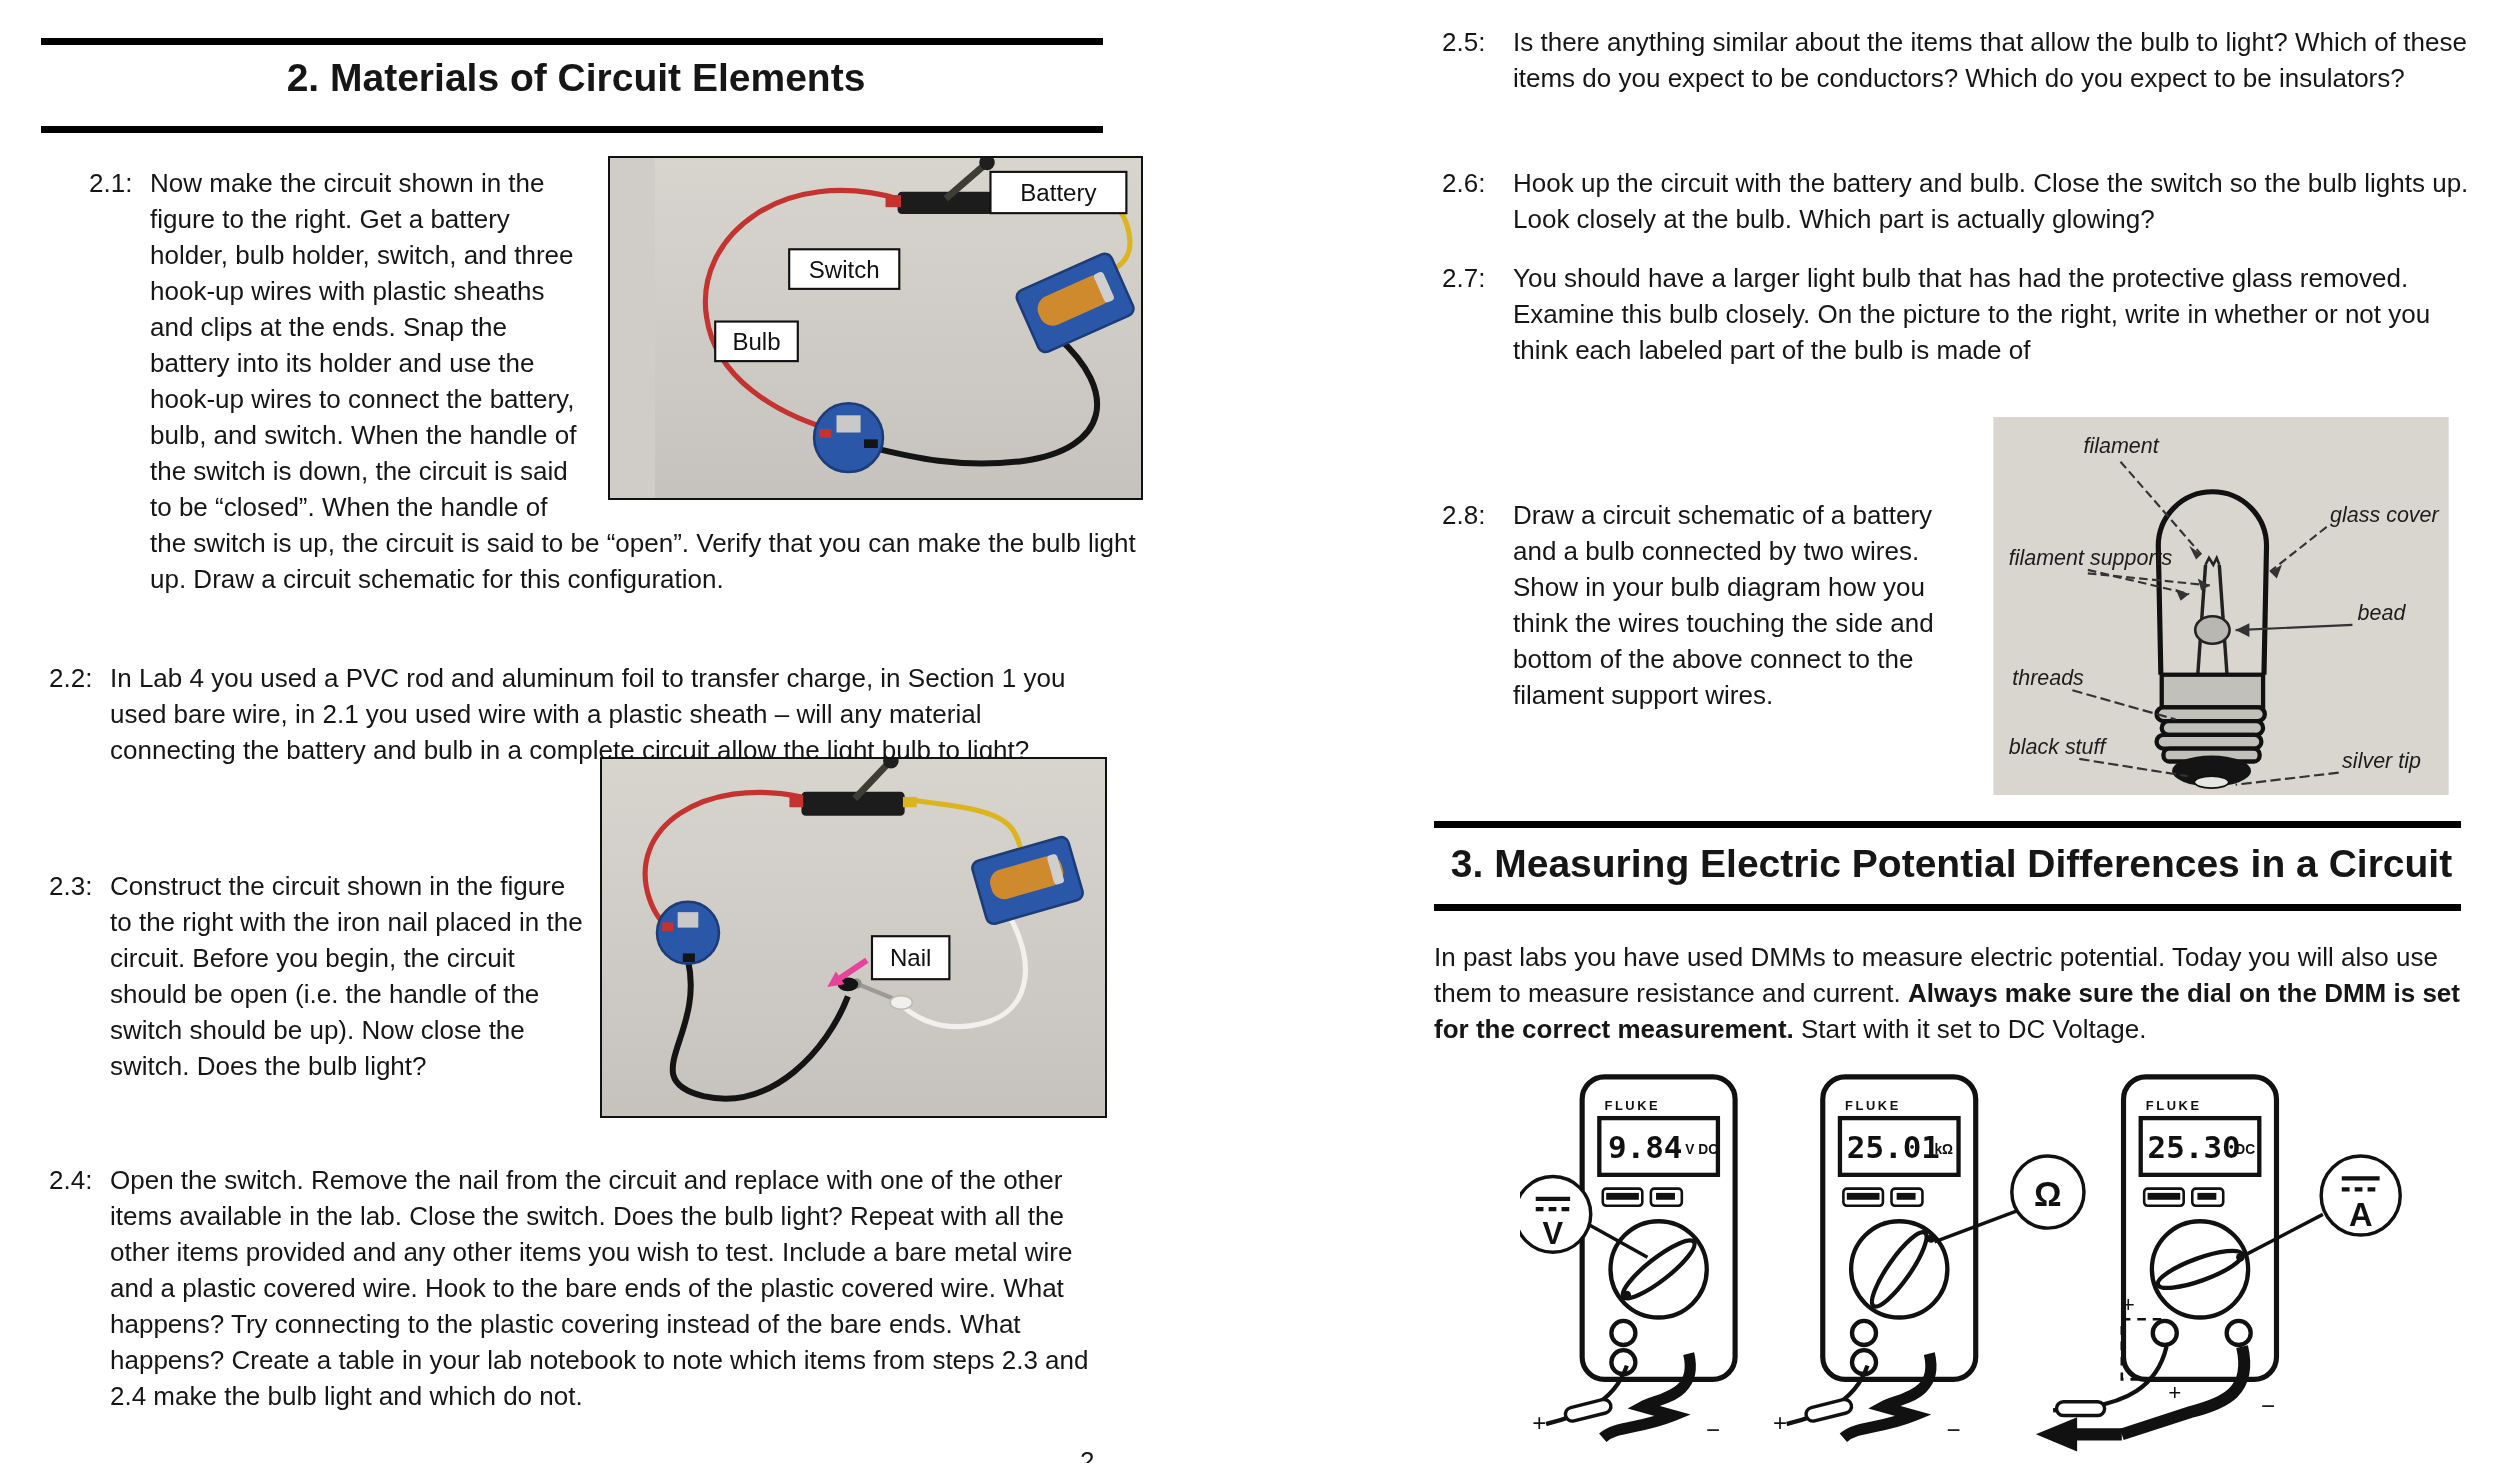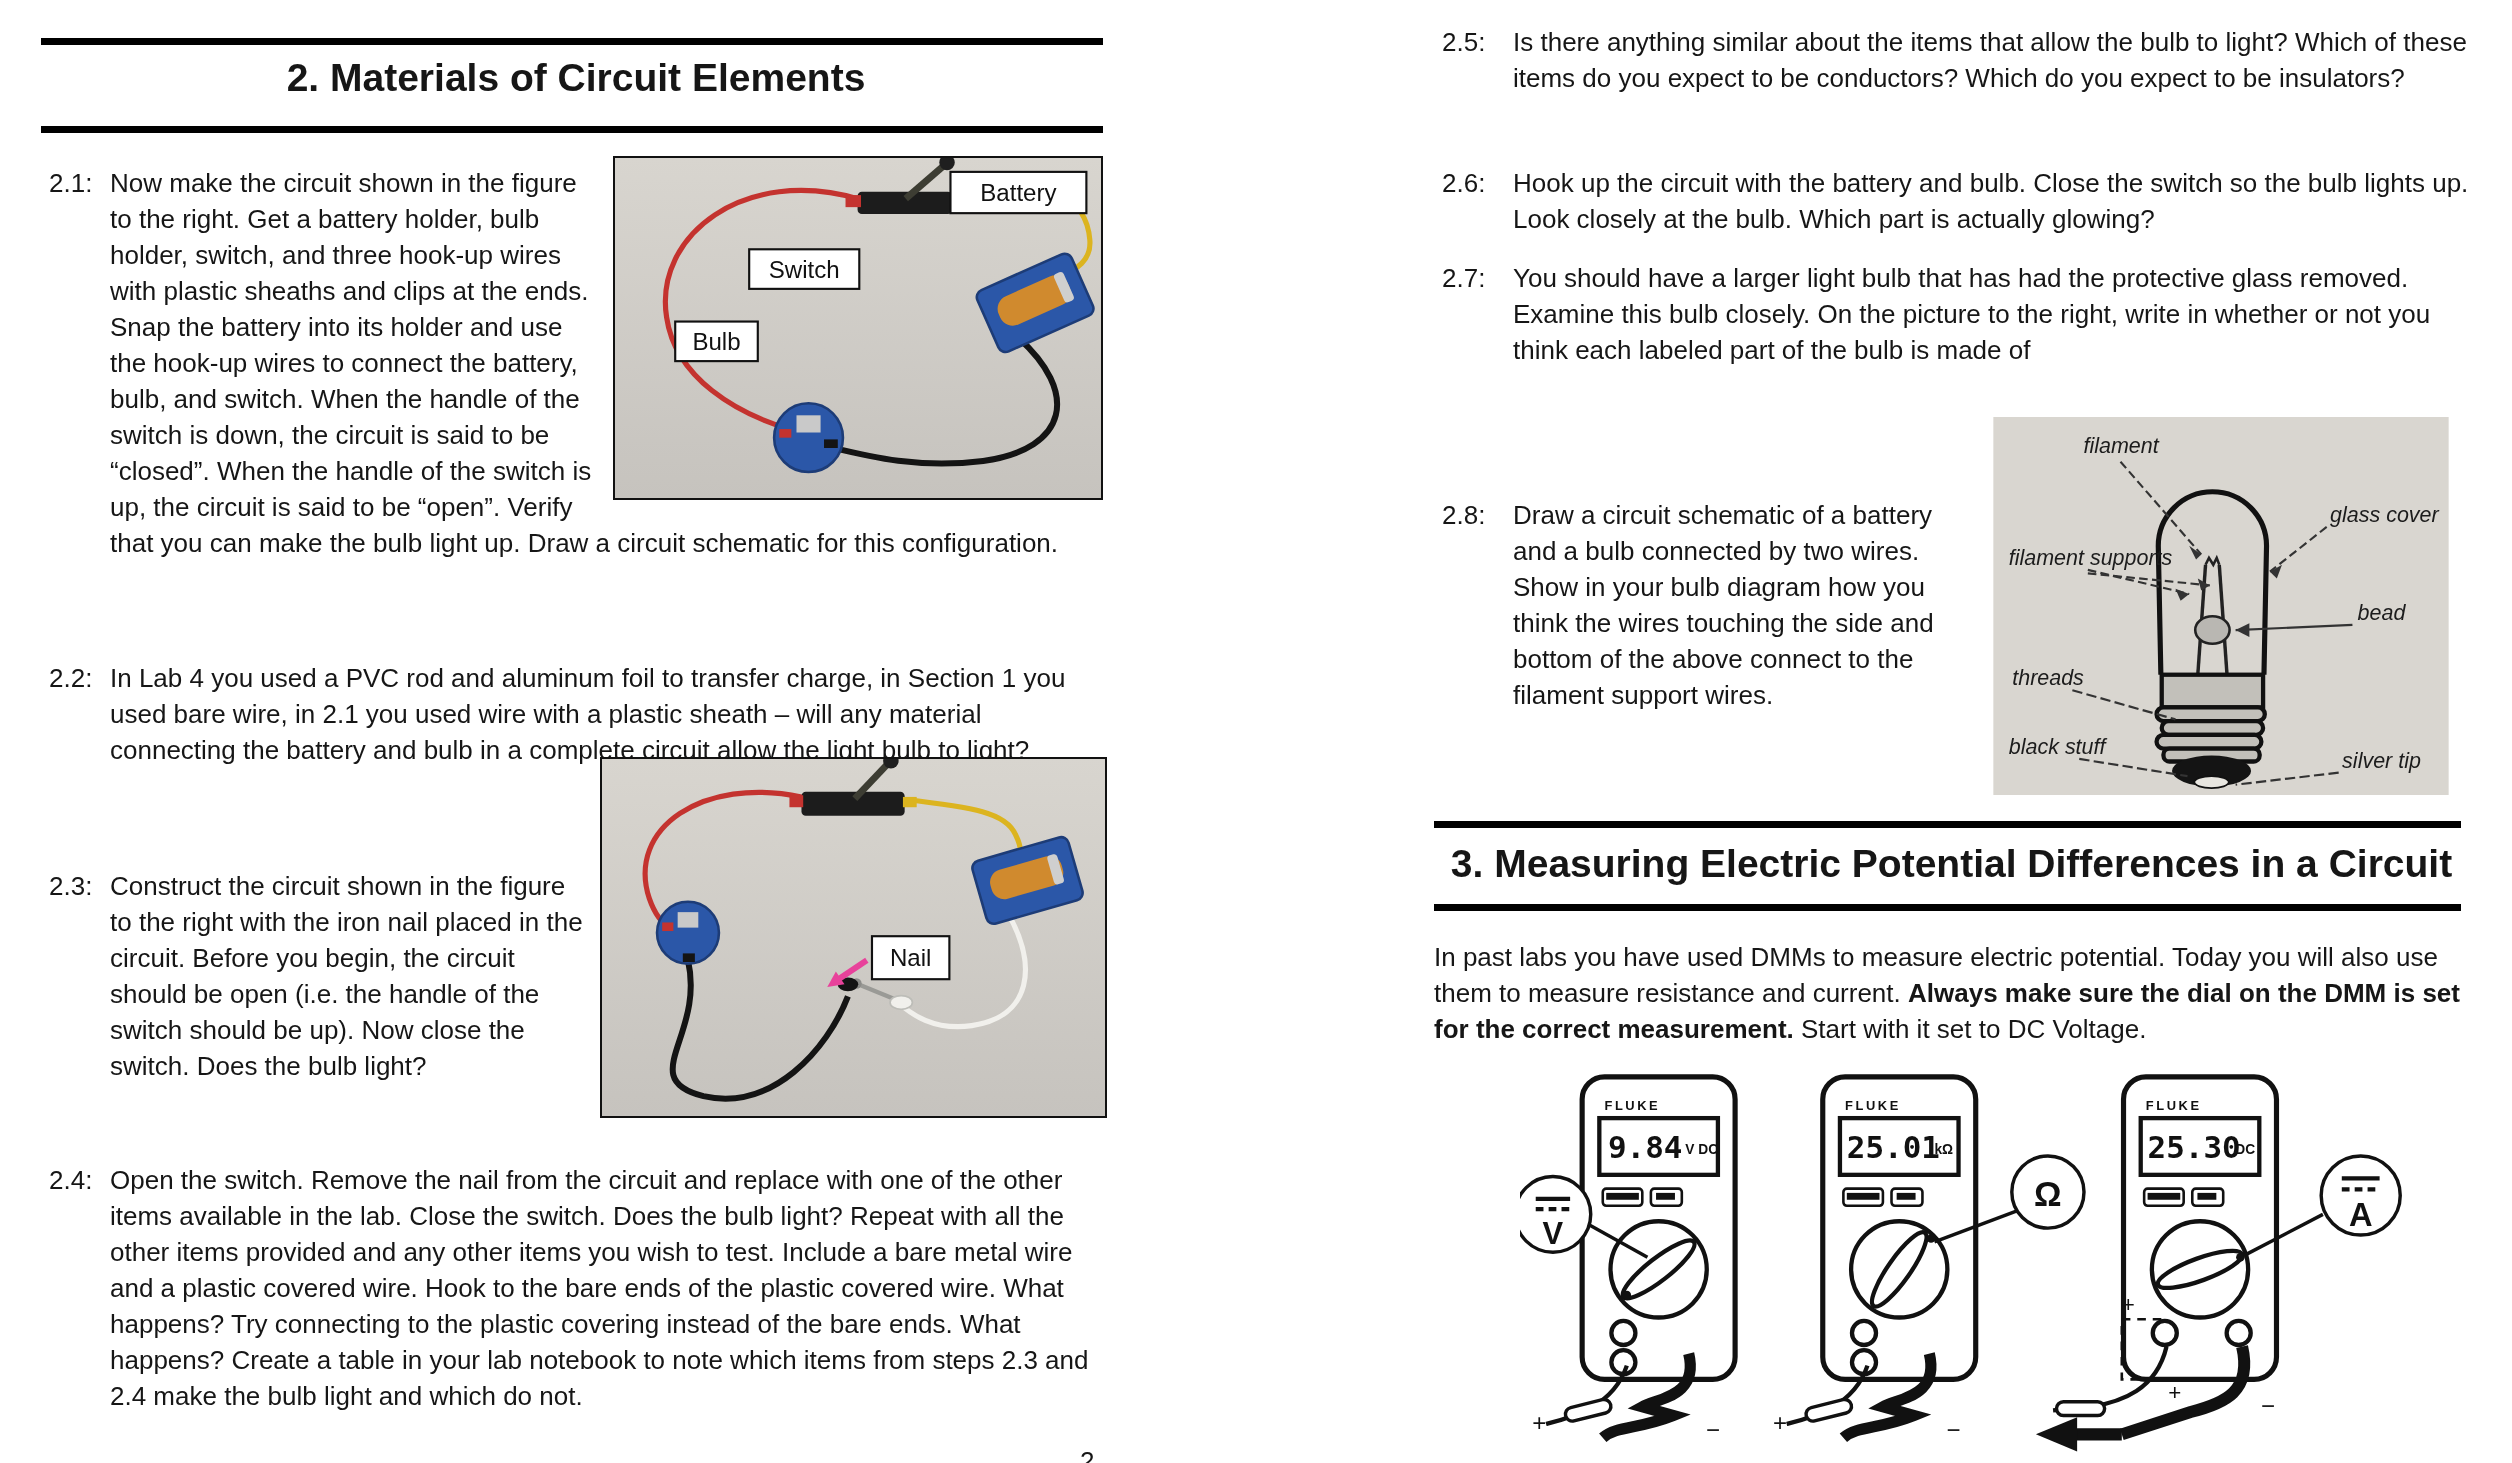--- a/index.html
+++ b/index.html
@@ -26,24 +26,24 @@
 </style>
 </head>
 <body>
 
 <div class="page page-left pl">
 
   <div class="rule" style="top:38px;width:1062px;"></div>
   <h1 style="top:57px;">2. Materials of Circuit Elements</h1>
   <div class="rule" style="top:126px;width:1062px;"></div>
 
-  <div class="item" style="top:165px;">
+  <div class="item" style="top:165px;margin-left:40px;">
     <div class="num">2.1:</div>
     <div class="body">
-      <span class="float-photo photo-frame" style="width:486px;height:340px;display:block;">
+      <span class="float-photo photo-frame" style="width:486px;height:340px;display:block;padding-left:45px;">
         <svg width="486" height="340" viewBox="0 0 565 395" style="font-size:30px">
           <defs>
             <linearGradient id="tbl1" x1="0" y1="0" x2="0" y2="1">
               <stop offset="0" stop-color="#d8d5cf"></stop>
                 <stop offset="1" stop-color="#c6c3be"></stop>
             </linearGradient>
           </defs>
           <rect x="0" y="0" width="565" height="395" fill="url(#tbl1)"></rect>
 
           <path d="M 285 48 C 150 8, 45 90, 60 185 C 70 255, 140 298, 212 318" fill="none" stroke="#c4332f" stroke-width="6"></path>

